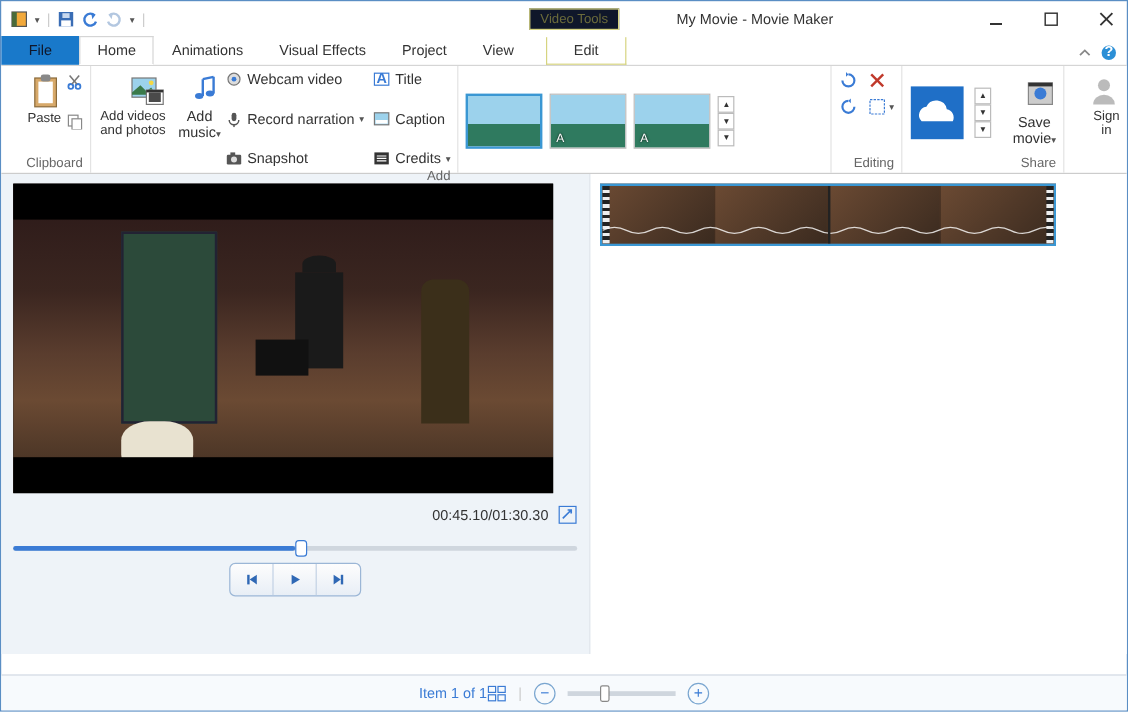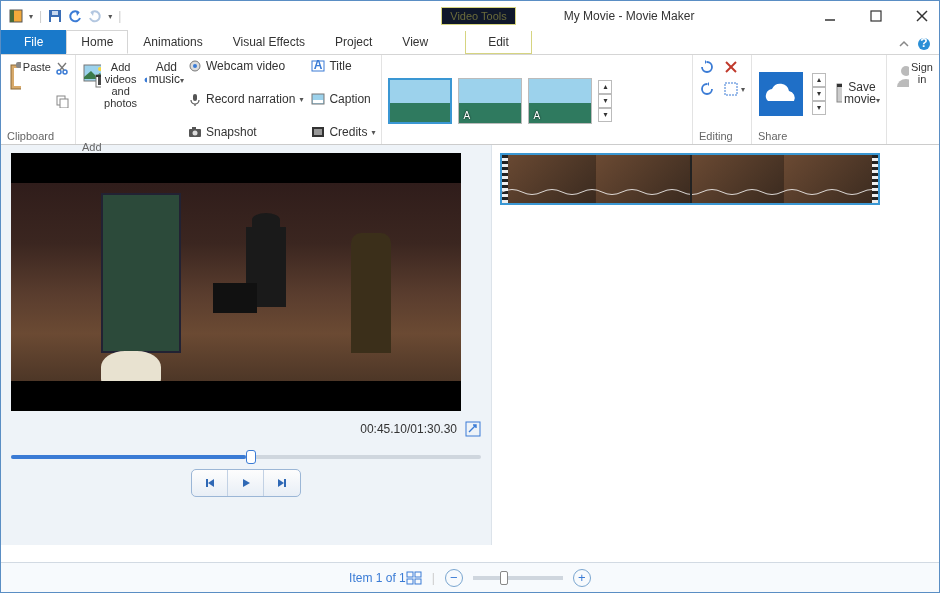--- a/index.html
+++ b/index.html
@@ -6,29 +6,29 @@
 body{width:940px;height:593px;background:#fff;border:1px solid #5a8ec4;overflow:hidden;position:relative;}
 .titlebar{height:30px;display:flex;align-items:center;padding:0 4px;}
 .qat{display:flex;align-items:center;gap:6px;padding-left:4px;}
 .ic{display:inline-flex;align-items:center;justify-content:center;}
 .tools-tab{background:#0f172a;border:1px solid #d6d480;padding:2px 8px;font-size:11px;color:#6b6b3b;margin-left:320px;}
 .win-title{margin-left:24px;font-size:12px;color:#333;padding-left:24px;}
 .win-ctrl{position:absolute;right:4px;top:4px;display:flex;gap:20px;}
 .win-ctrl .ic{width:26px;height:22px;}
 .tabs{height:24px;display:flex;align-items:flex-end;border-bottom:1px solid #d5d5d5;}
 .tab{padding:4px 14px;border:1px solid transparent;cursor:pointer;font-size:12px;}
-.tab.file{background:#1979ca;color:#ffffff;padding:4px 22px;}
+.tab.file{background:#1979ca;color:#0f172a;padding:4px 22px;}
 .tab.active{border:1px solid #d5d5d5;border-bottom:1px solid #fff;background:#fff;}
-.tab.edit{border:1px solid #d6d480;border-top:none;background:#fff;margin-left:22px;padding:4px 22px;}
+.tab.edit{border:1px solid #d6d480;border-top:none;background:#fff;margin-left:12px;padding:4px 22px;}
 .help{position:absolute;right:8px;top:36px;display:flex;gap:8px;align-items:center;}
 .ribbon{height:90px;display:flex;border-bottom:1px solid #ccc;background:#fff;}
 .group{border-right:1px solid #e3e3e3;display:flex;flex-direction:column;justify-content:space-between;padding:4px 6px 2px;}
 .grp-body{display:flex;align-items:flex-start;gap:4px;flex:1;}
-.grp-label{text-align:left;font-size:11px;color:#666;padding-top:2px;}
-.big-btn{display:flex;flex-direction:row;align-items:flex-start;justify-content:flex-start;gap:2px;width:56px;padding-top:2px;cursor:pointer;}
+.grp-label{text-align:right;font-size:11px;color:#666;padding-top:2px;}
+.big-btn{display:flex;flex-direction:column;align-items:flex-end;justify-content:flex-start;gap:2px;width:56px;padding-top:2px;cursor:pointer;}
 .big-btn .lbl{text-align:center;font-size:11px;line-height:12px;}
 .small-stack{display:flex;flex-direction:column;gap:19px;}
 .small-btn{display:flex;align-items:center;gap:4px;font-size:11px;cursor:pointer;white-space:nowrap;}
 .theme-thumb{width:64px;height:46px;border:1px solid #bbb;background:linear-gradient(to bottom,#9cd2ec 0%,#9cd2ec 55%,#2f7a5f 55%,#2f7a5f 100%);position:relative;}
 .theme-thumb.t1{border:2px solid #3a97d3;}
 .theme-thumb .letter{position:absolute;left:4px;bottom:2px;color:#fff;font-size:10px;text-shadow:0 0 2px #000;}
 .spin{display:flex;flex-direction:column;gap:0;}
 .spin .sbtn{width:14px;height:14px;border:1px solid #bbb;display:flex;align-items:center;justify-content:center;font-size:8px;cursor:pointer;}
 .content{display:flex;height:400px;background:#eef3f8;}
 .preview-pane{width:490px;padding:8px 10px;display:flex;flex-direction:column;}

